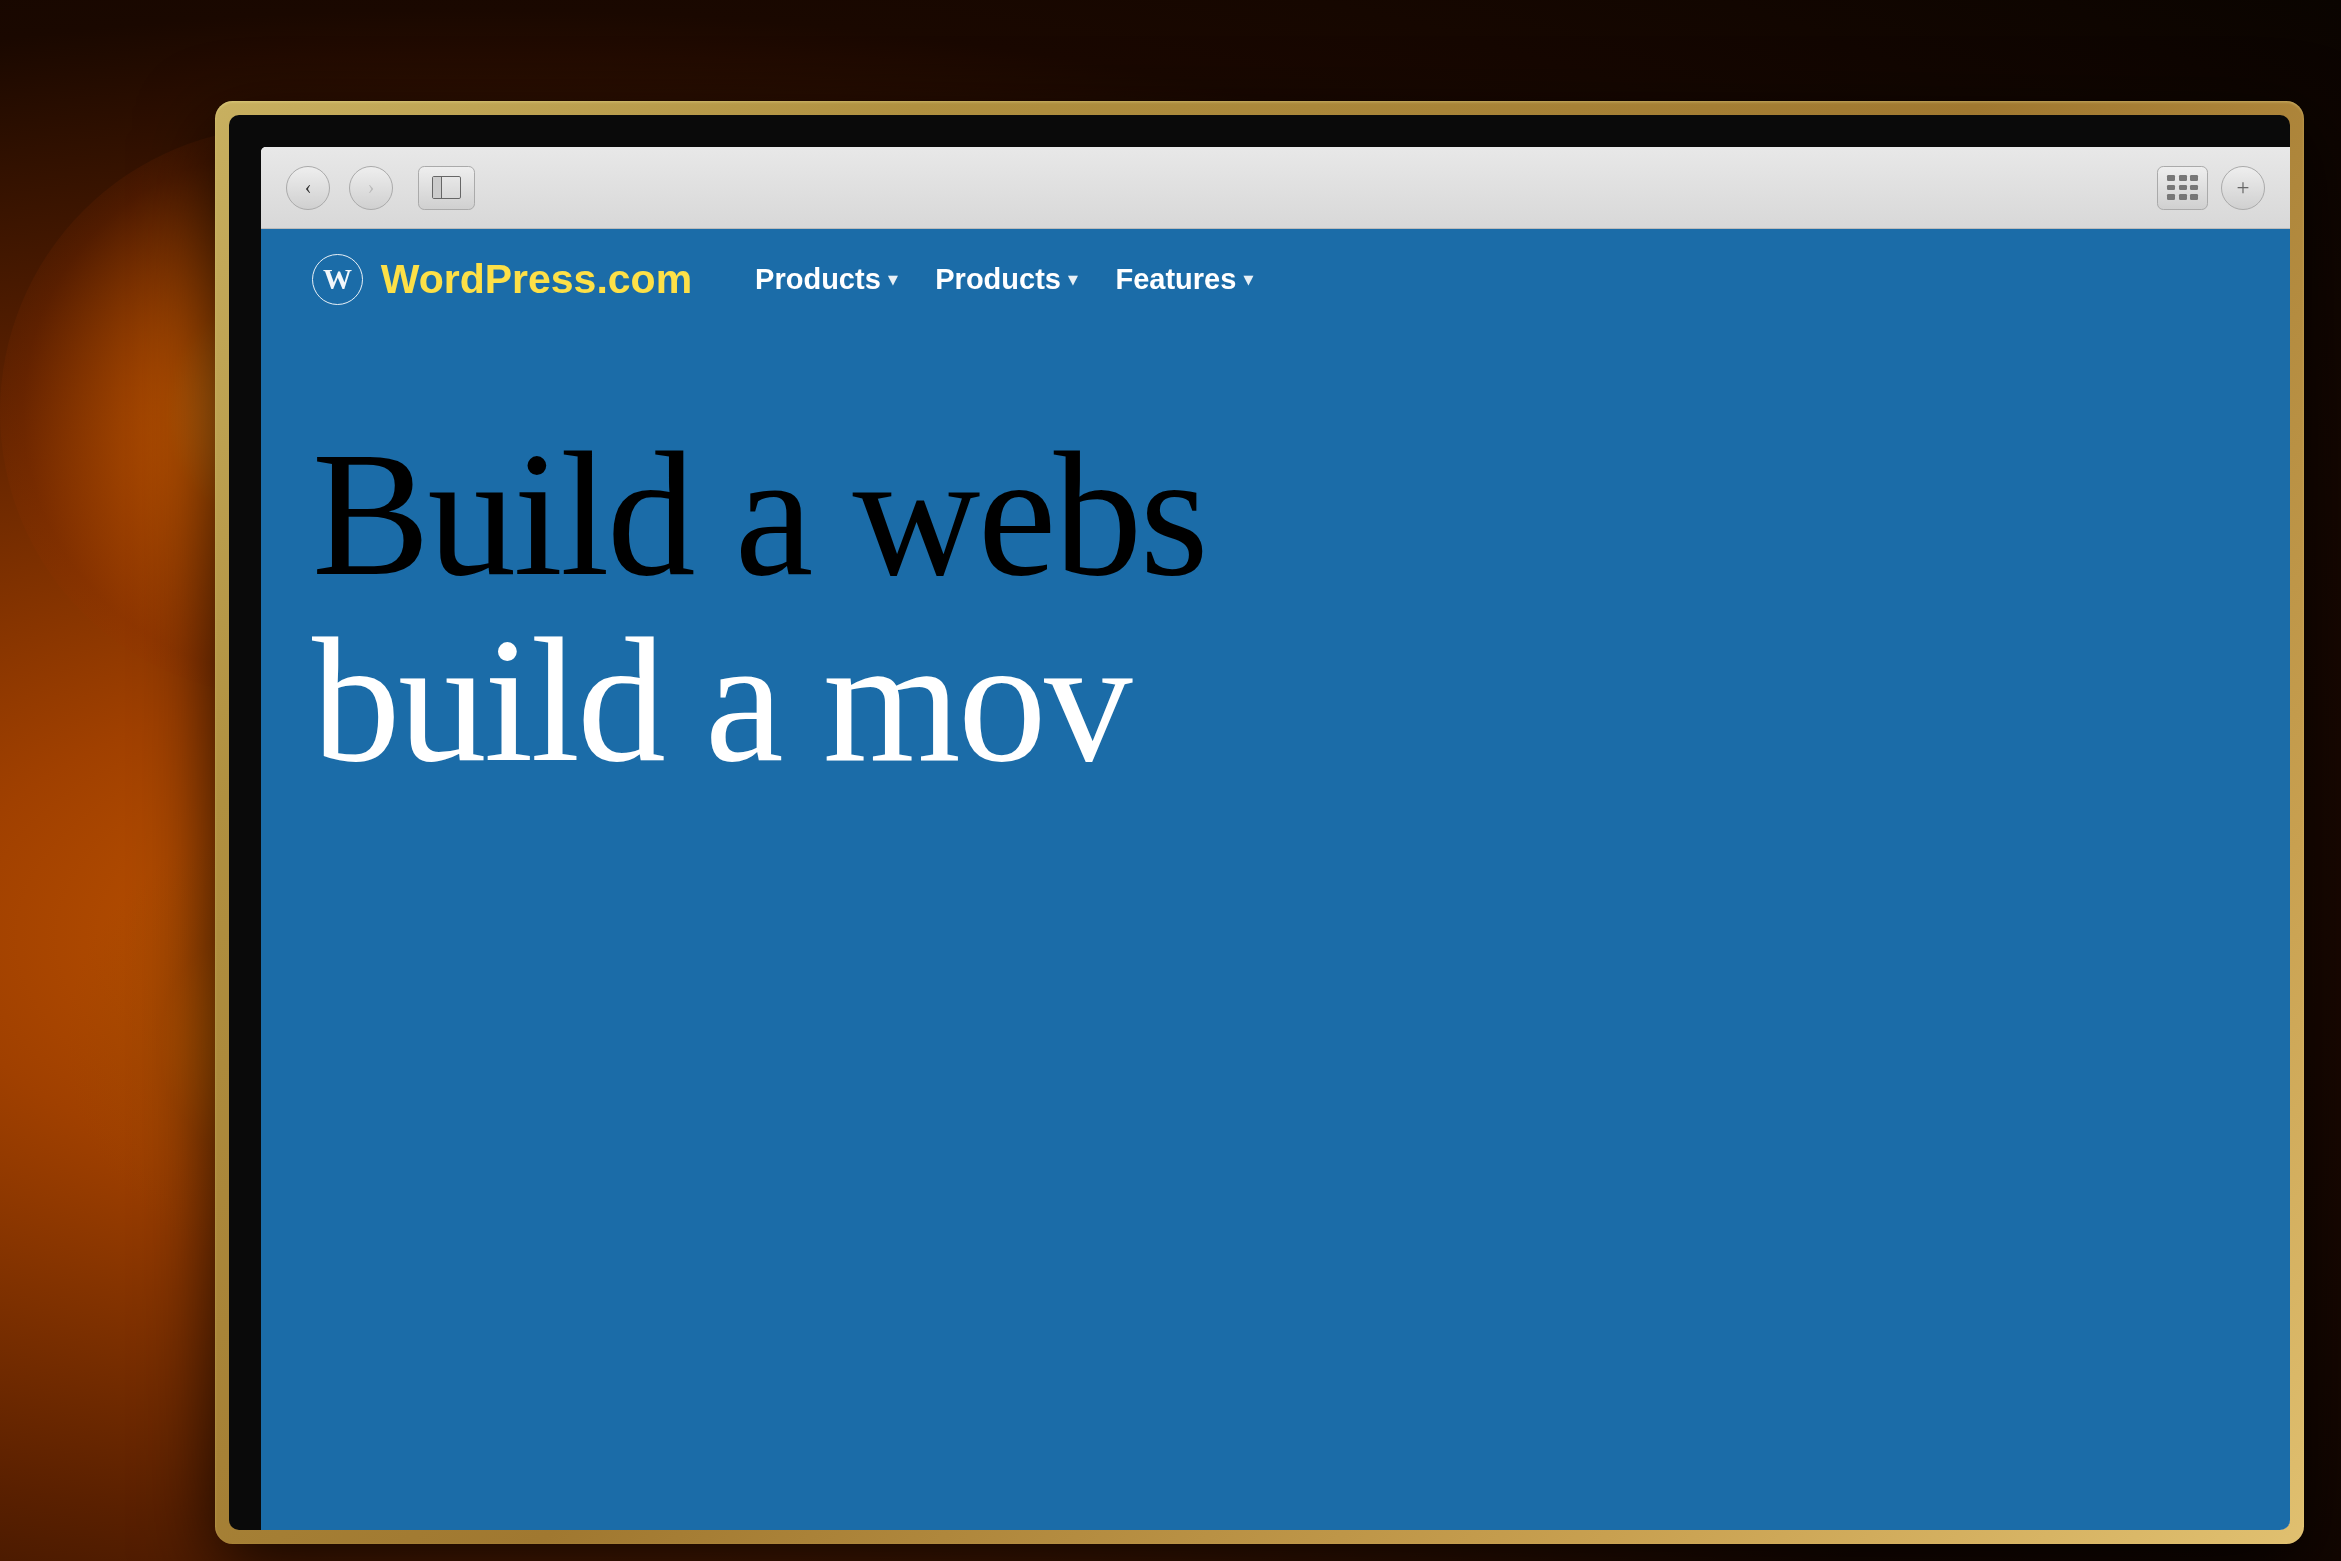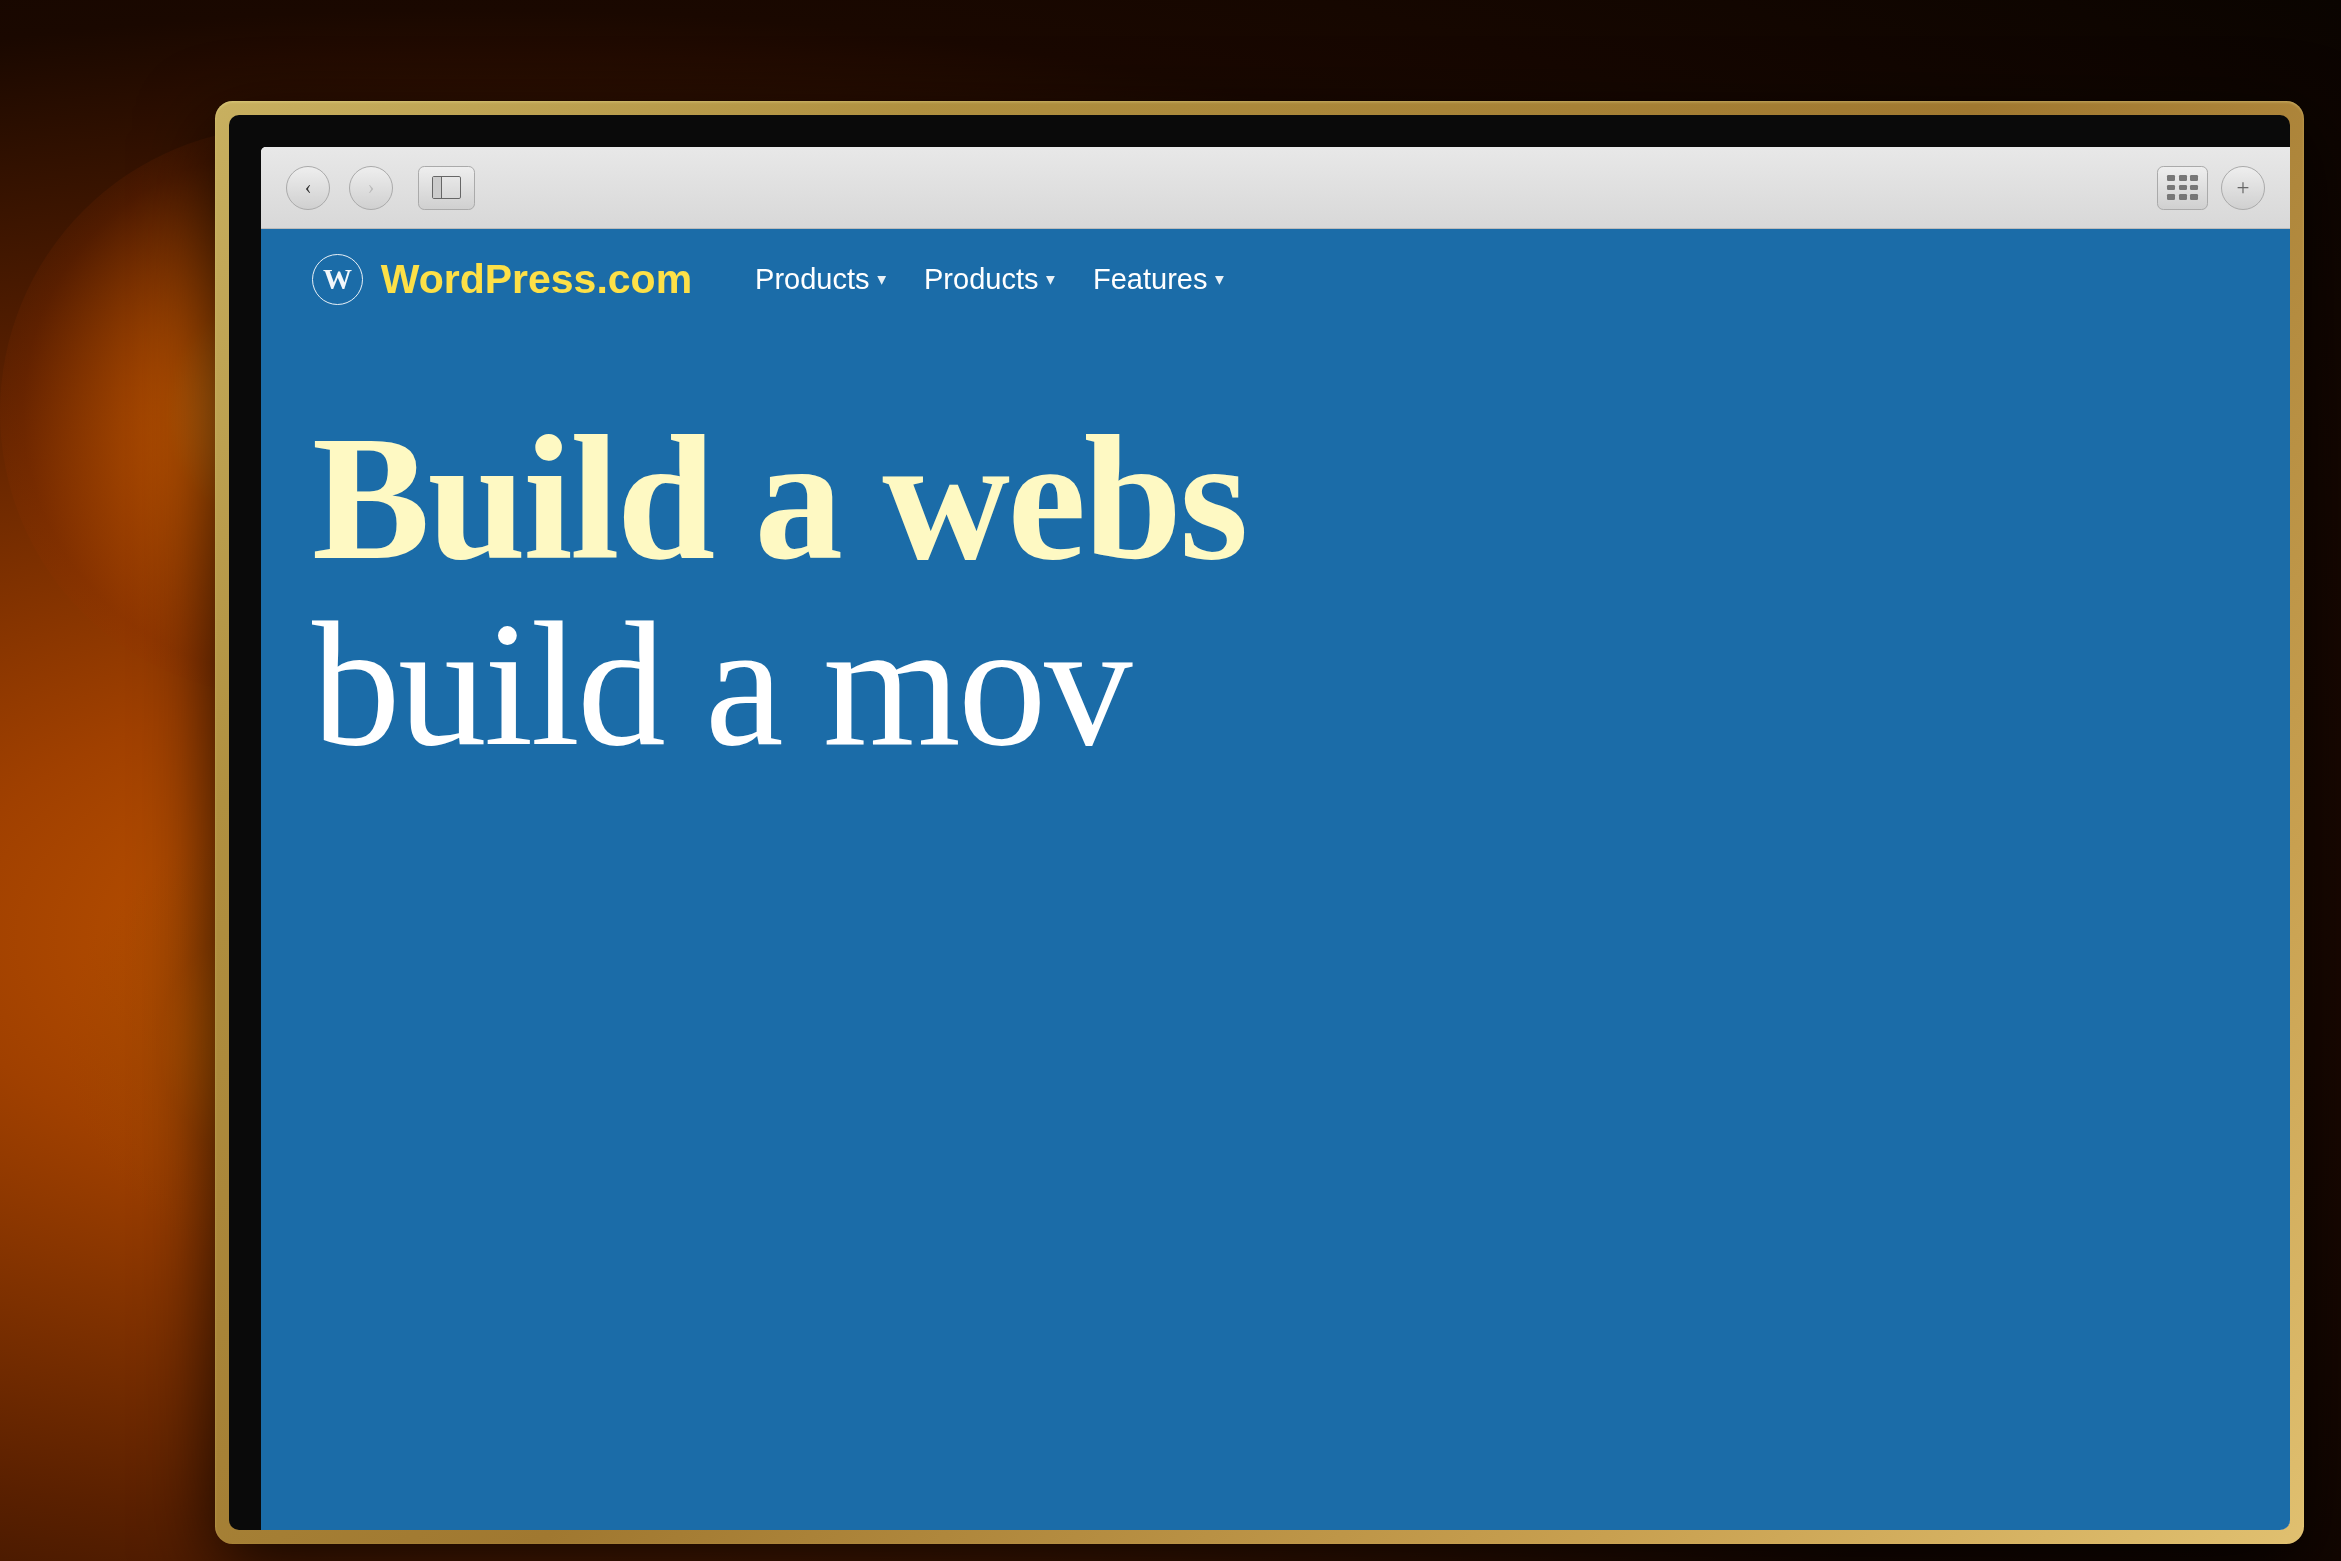--- a/index.html
+++ b/index.html
@@ -237,44 +237,45 @@
       gap: 38px;
       margin-left: 25px;
     }
 
     .wp-nav-item {
       display: flex;
       align-items: center;
       gap: 7.6px;
       color: #fff;
       font-size: 29px;
-      font-weight: 400;
+      font-weight: 700;
       font-family: -apple-system, BlinkMacSystemFont, 'Segoe UI', sans-serif;
       cursor: pointer;
       white-space: nowrap;
     }
 
     .nav-chevron {
       font-size: 17.7px;
       opacity: 0.9;
     }
 
     
     .wp-hero {
       width: 100%;
       padding: 76px 51px 0;
     }
 
     .hero-text-line1 {
       font-size: 177px;
-      font-weight: 700;
-      color: #fef9c3;
+      font-weight: 400;
+      color: #000000;
       font-family: Georgia, 'Times New Roman', serif;
       line-height: 1.05;
       letter-spacing: -2.5px;
+      margin-top: 16px;
     }
 
     .hero-text-line2 {
       font-size: 177px;
       font-weight: 400;
       color: #fff;
       font-family: Georgia, 'Times New Roman', serif;
       line-height: 1.05;
       letter-spacing: -2.5px;
     }

